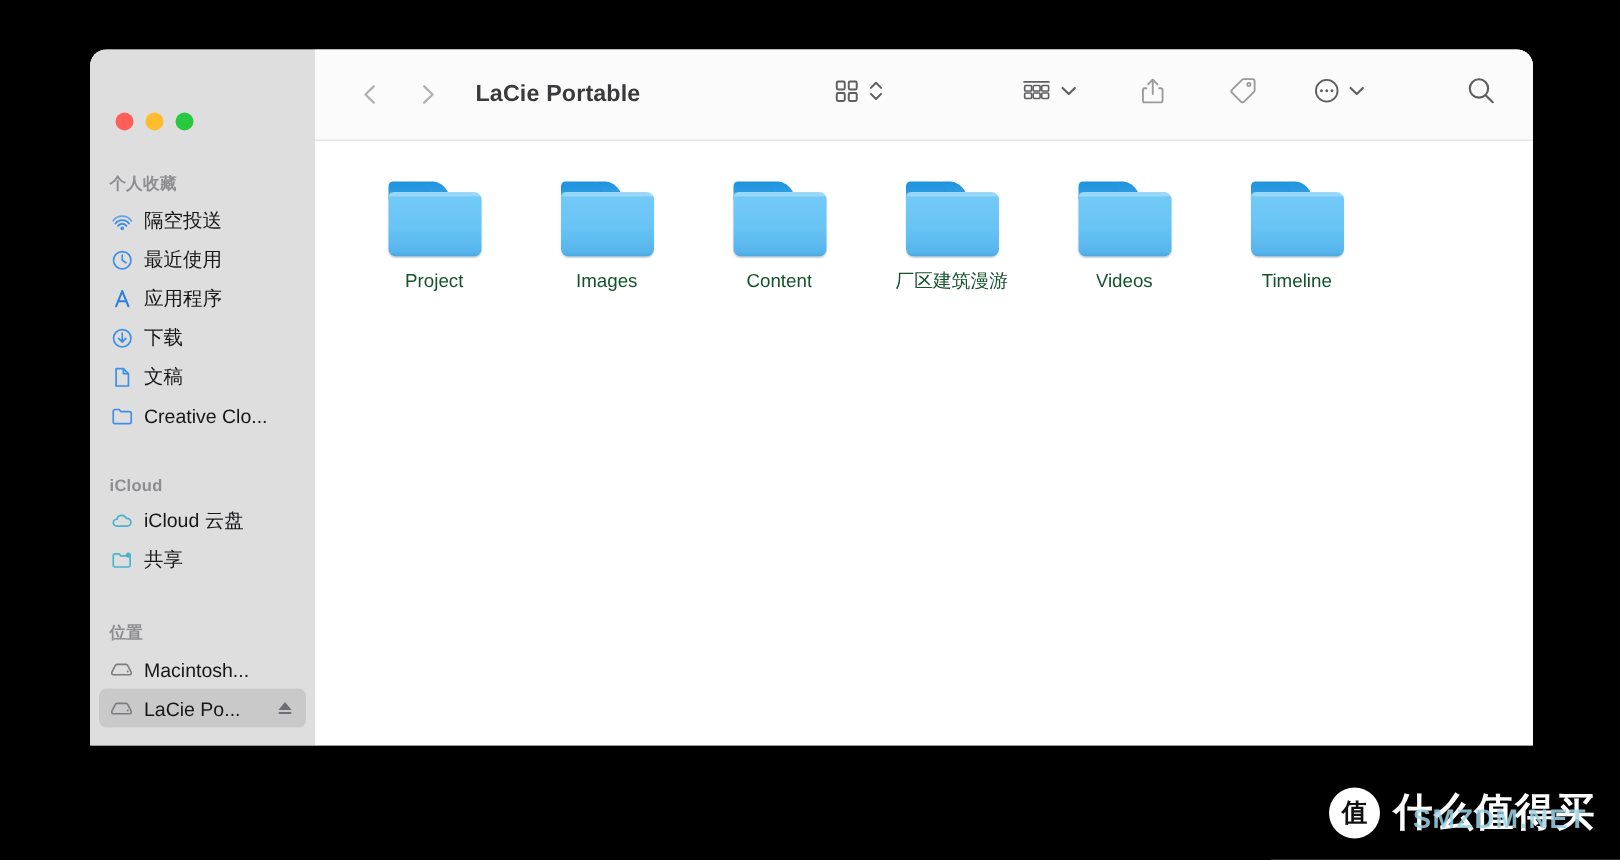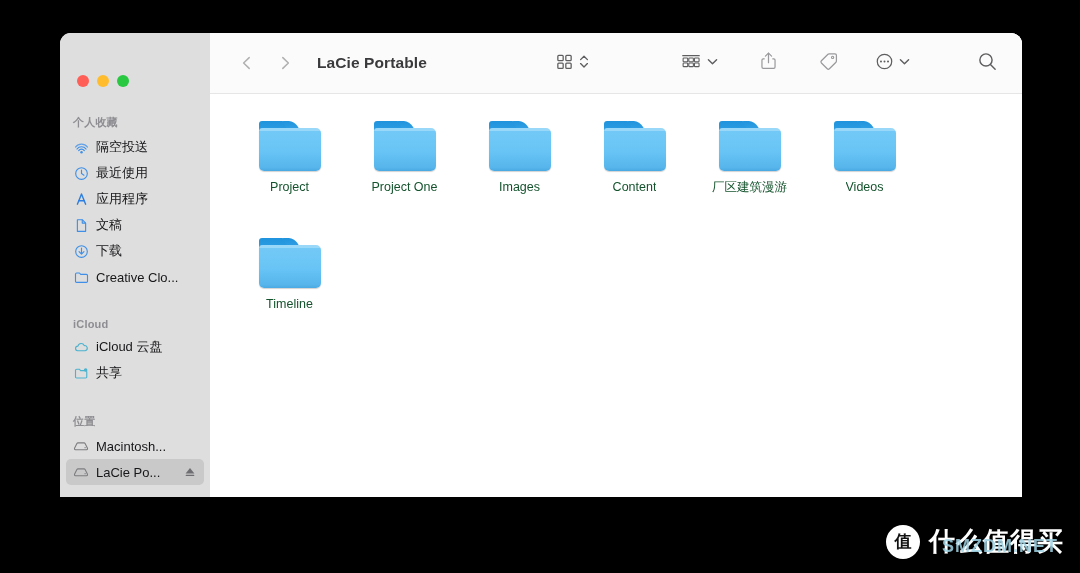--- a/index.html
+++ b/index.html
@@ -259,35 +259,35 @@
             <path d="M5.1 9.4h5.8" fill="none" stroke="#2f7fe0" stroke-width="1.5" stroke-linecap="round"></path>
           </svg>
         </span>
         <span class="sb-label">应用程序</span>
       </div>
 
 
       <div class="sb-item">
         <span class="sb-ico">
           <svg width="15" height="15" viewBox="0 0 16 16">
+            <circle cx="8" cy="8" r="6.2" fill="none" stroke="#3d8fe8" stroke-width="1.2"></circle>
+            <path d="M8 4.4v6.2M5.4 8.1 8 10.7l2.6-2.6" fill="none" stroke="#3d8fe8" stroke-width="1.2" stroke-linecap="round" stroke-linejoin="round"></path>
+          </svg>
+        </span>
+        <span class="sb-label">下载</span>
+      </div>
+
+      <div class="sb-item">
+        <span class="sb-ico">
+          <svg width="15" height="15" viewBox="0 0 16 16">
             <path d="M3.6 1.8h5.2l3.6 3.6v8.8H3.6z" fill="none" stroke="#3d8fe8" stroke-width="1.2" stroke-linejoin="round"></path>
             <path d="M8.8 1.8v3.6h3.6" fill="none" stroke="#3d8fe8" stroke-width="1.2" stroke-linejoin="round"></path>
           </svg>
         </span>
         <span class="sb-label">文稿</span>
-      </div>
-
-      <div class="sb-item">
-        <span class="sb-ico">
-          <svg width="15" height="15" viewBox="0 0 16 16">
-            <circle cx="8" cy="8" r="6.2" fill="none" stroke="#3d8fe8" stroke-width="1.2"></circle>
-            <path d="M8 4.4v6.2M5.4 8.1 8 10.7l2.6-2.6" fill="none" stroke="#3d8fe8" stroke-width="1.2" stroke-linecap="round" stroke-linejoin="round"></path>
-          </svg>
-        </span>
-        <span class="sb-label">下载</span>
       </div>
 
       <div class="sb-item">
         <span class="sb-ico">
           <svg width="15" height="15" viewBox="0 0 16 16">
             <path d="M1.6 4.4a1.2 1.2 0 0 1 1.2-1.2h3l1.3 1.5h6.1a1.2 1.2 0 0 1 1.2 1.2v6.1a1.2 1.2 0 0 1-1.2 1.2H2.8a1.2 1.2 0 0 1-1.2-1.2z" fill="none" stroke="#3d8fe8" stroke-width="1.2" stroke-linejoin="round"></path>
           </svg>
         </span>
         <span class="sb-label">Creative Clo...</span>
       </div>
@@ -454,27 +454,20 @@
       <div class="grid">
 
         <div class="item">
           <div class="folder">
               <div class="f-tab"></div>
               <div class="f-body"></div>
             </div>
           <div class="label">Project</div>
         </div>
 
-        <div class="item">
-          <div class="folder">
-              <div class="f-tab"></div>
-              <div class="f-body"></div>
-            </div>
-          <div class="label">Project One</div>
-        </div>
 
         <div class="item">
           <div class="folder">
               <div class="f-tab"></div>
               <div class="f-body"></div>
             </div>
           <div class="label">Images</div>
         </div>
 
         <div class="item">

